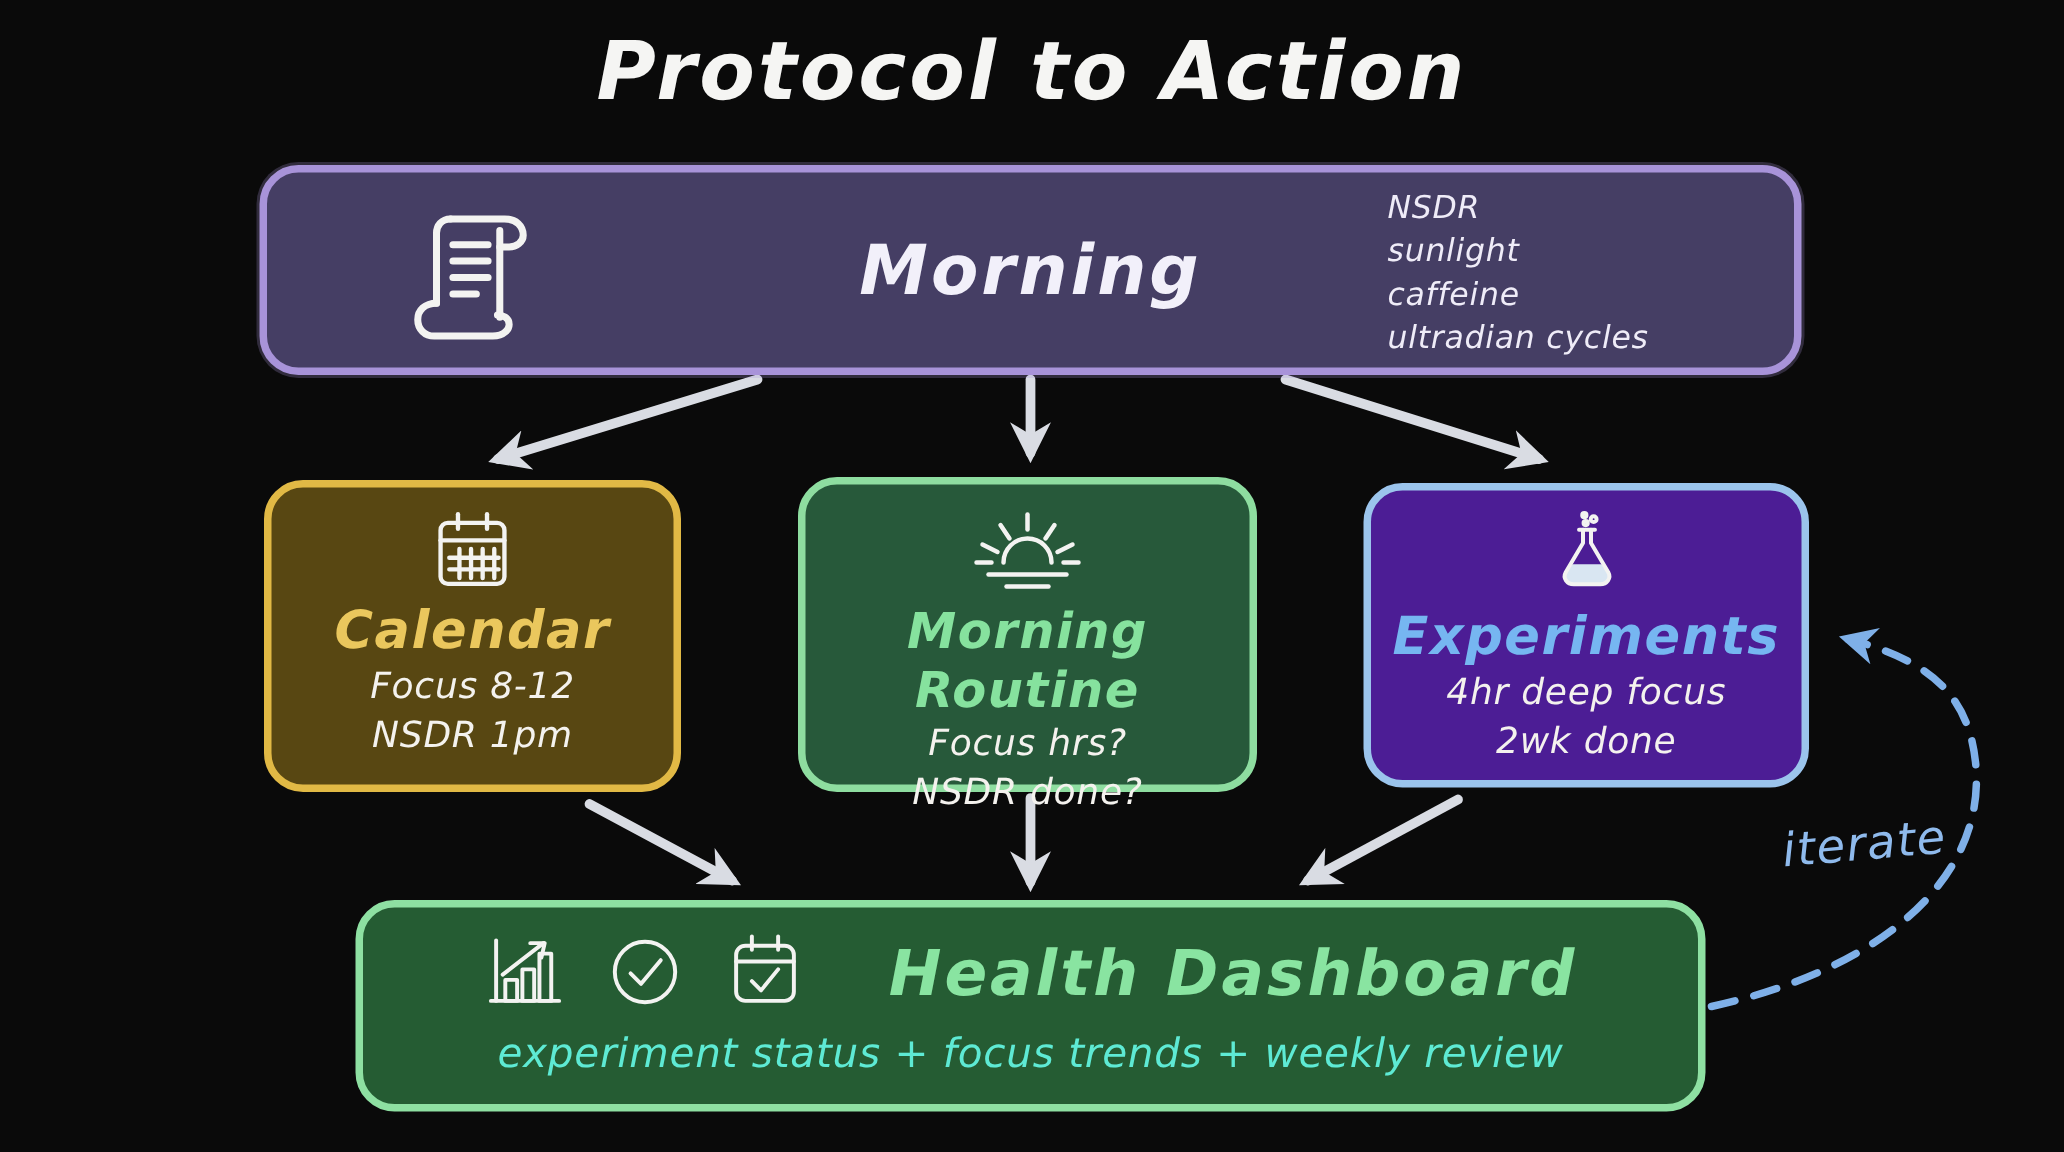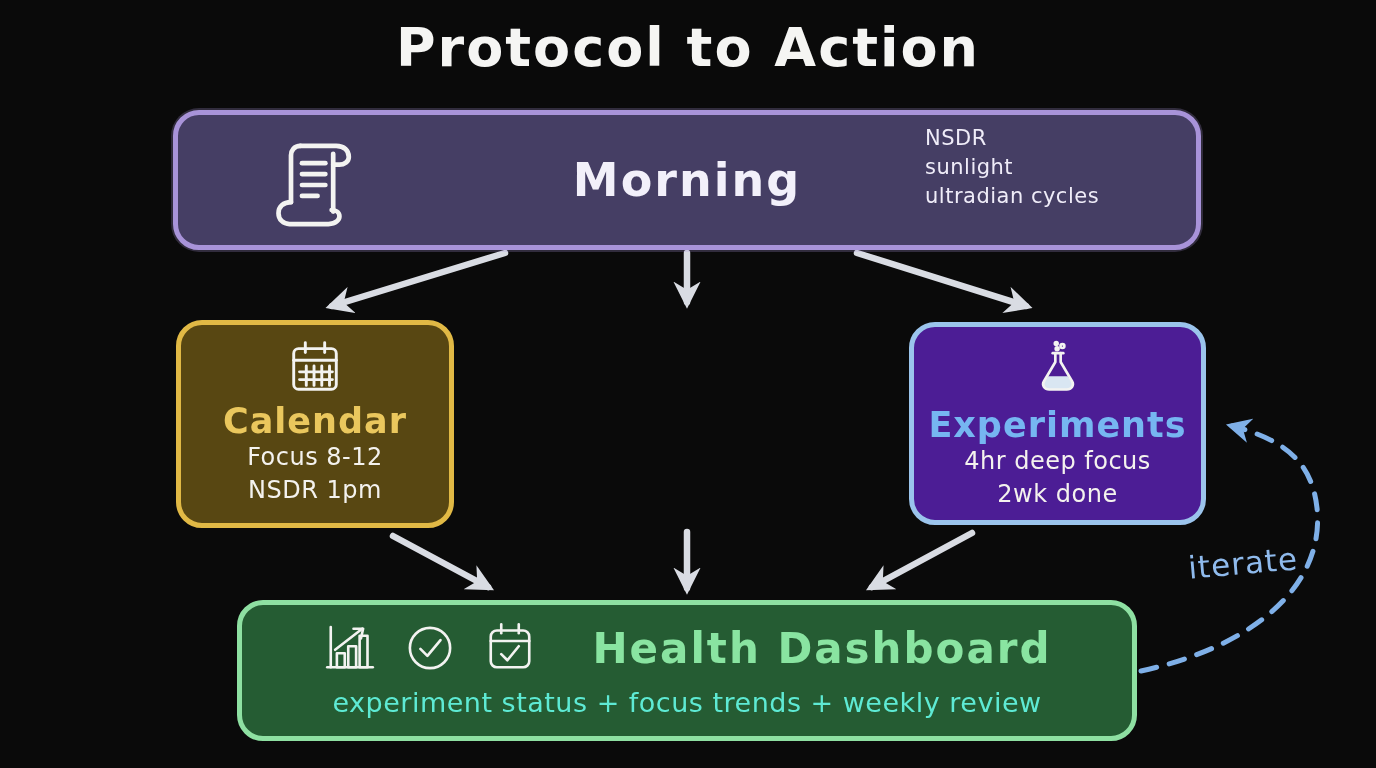--- a/index.html
+++ b/index.html
@@ -1,20 +1,21 @@
 <!DOCTYPE html>
 <html><head>
 <meta charset="utf-8">
 <style>
   html,body{margin:0;padding:0;background:#0a0a0a;}
   .stage{
     position:relative;width:1376px;height:768px;overflow:hidden;
     background:#0a0a0a;
     font-family:"DejaVu Sans","Liberation Sans",sans-serif;
     color:#f3f3f0;
+    font-style:italic;
   }
   .title{
     position:absolute;left:0;top:16px;width:100%;margin:0;
     text-align:center;font-size:54px;font-weight:700;letter-spacing:2px;
     color:#f5f5f3;
   }
   .arrows{position:absolute;left:0;top:0;pointer-events:none;}
   .node{position:absolute;box-sizing:border-box;text-align:center;}
 
   
@@ -101,38 +102,55 @@
       <path d="M16 44 C11 44 8 47 8 51 C8 55 11 58 15 58 H40 C45 58 47 55 47 53 C47 50 44 49 42 49"></path>
       <path d="M23 19 H38"></path>
       <path d="M23 26 H38"></path>
       <path d="M23 33 H38"></path>
       <path d="M23 40 H33"></path>
     </svg>
     <div class="p-title">Morning</div>
     <div class="p-items">
       <div>NSDR</div>
       <div>sunlight</div>
+      <div>caffeine</div>
       <div>ultradian cycles</div>
     </div>
   </div>
 
   <div class="node branch calendar">
     <svg class="icon b-icon" width="62" height="60" viewBox="0 0 64 62">
       <rect x="10" y="12" width="44" height="42" rx="5"></rect>
       <path d="M10 24 H54"></path>
       <path d="M22 6 V16"></path>
       <path d="M42 6 V16"></path>
       <path d="M23 30 V50 M31 30 V50 M39 30 V50 M47 30 V50"></path>
       <path d="M16 36 H50 M16 44 H50"></path>
     </svg>
     <div class="b-title">Calendar</div>
     <div class="b-line">Focus 8-12</div>
     <div class="b-line">NSDR 1pm</div>
   </div>
 
+  <div class="node branch morning">
+    <svg class="icon b-icon" width="84" height="62" viewBox="0 0 84 62">
+      <path d="M26 40 A16 16 0 0 1 58 40"></path>
+      <path d="M42 8 V18"></path>
+      <path d="M24 15 L30 24"></path>
+      <path d="M60 15 L54 24"></path>
+      <path d="M12 28 L22 33"></path>
+      <path d="M72 28 L62 33"></path>
+      <path d="M8 40 H18 M66 40 H76"></path>
+      <path d="M16 48 H68"></path>
+      <path d="M28 56 H56"></path>
+    </svg>
+    <div class="b-title">Morning Routine</div>
+    <div class="b-line">Focus hrs?</div>
+    <div class="b-line">NSDR done?</div>
+  </div>
 
   <div class="node branch experiments">
     <svg class="icon b-icon" width="58" height="62" viewBox="0 0 64 70">
       <circle cx="30" cy="5" r="1.6"></circle>
       <circle cx="37" cy="8" r="2.2"></circle>
       <circle cx="31" cy="11" r="1.6"></circle>
       <path d="M21 42 H43 L48 49 C50 53 47 57 43 57 H21 C17 57 14 53 16 49 Z" fill="#d9e6f2" stroke="none"></path>
       <path d="M26 16 H38"></path>
       <path d="M29 16 V26 L16 48 C13.5 52.5 17 57 22 57 H42 C47 57 50.5 52.5 48 48 L35 26 V16"></path>
     </svg>

